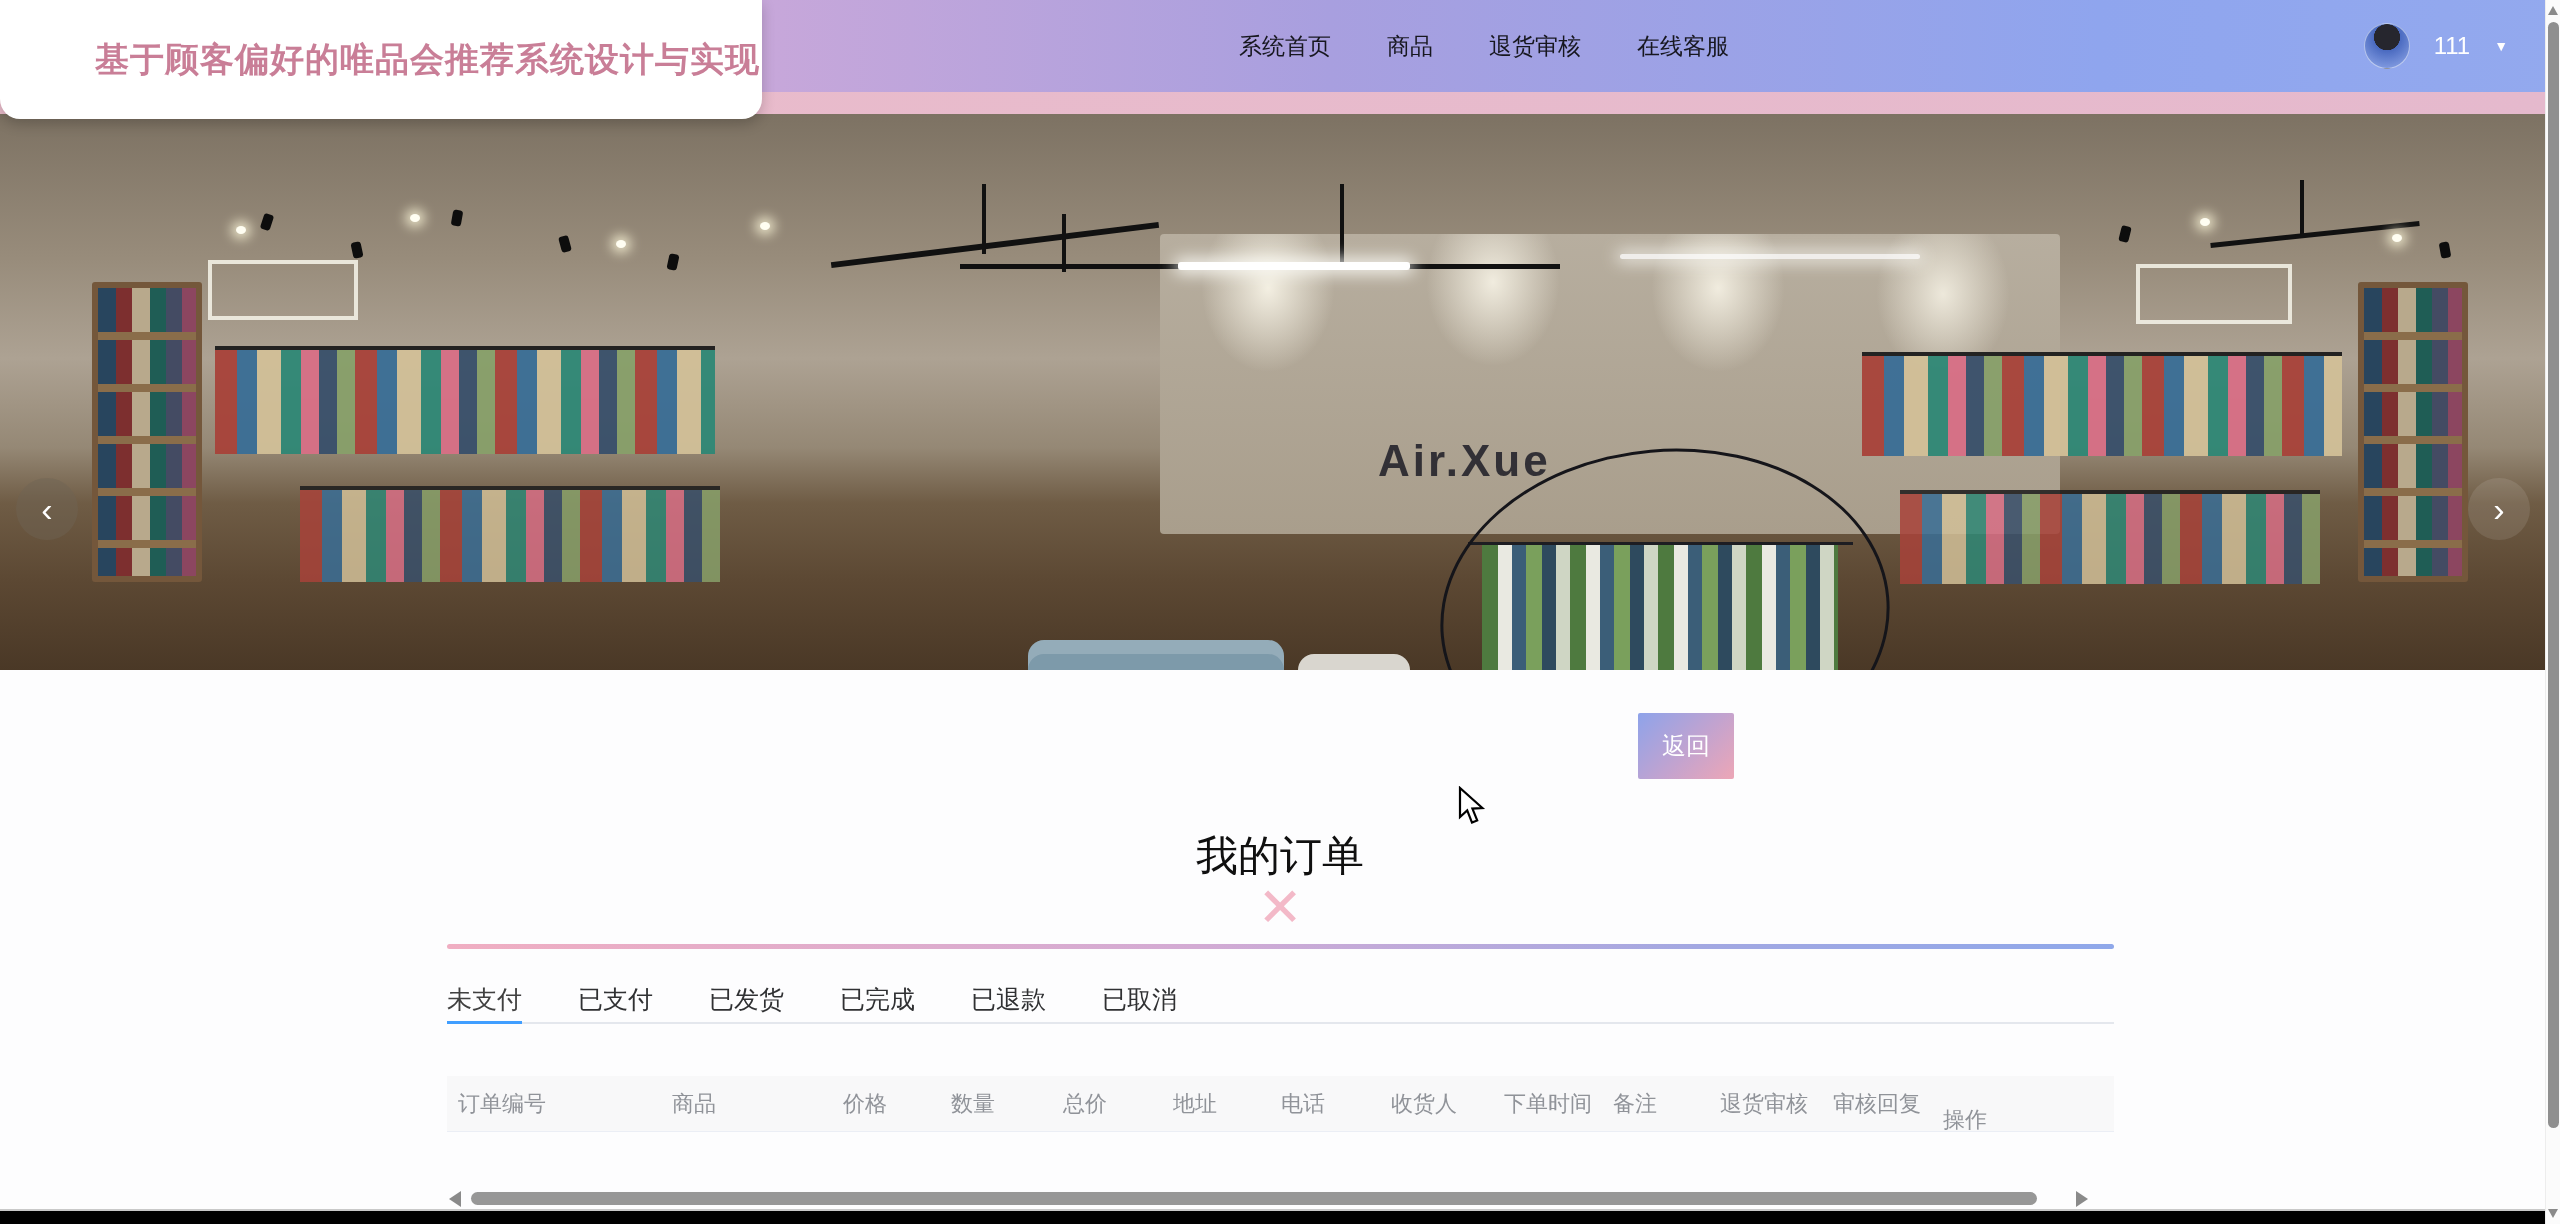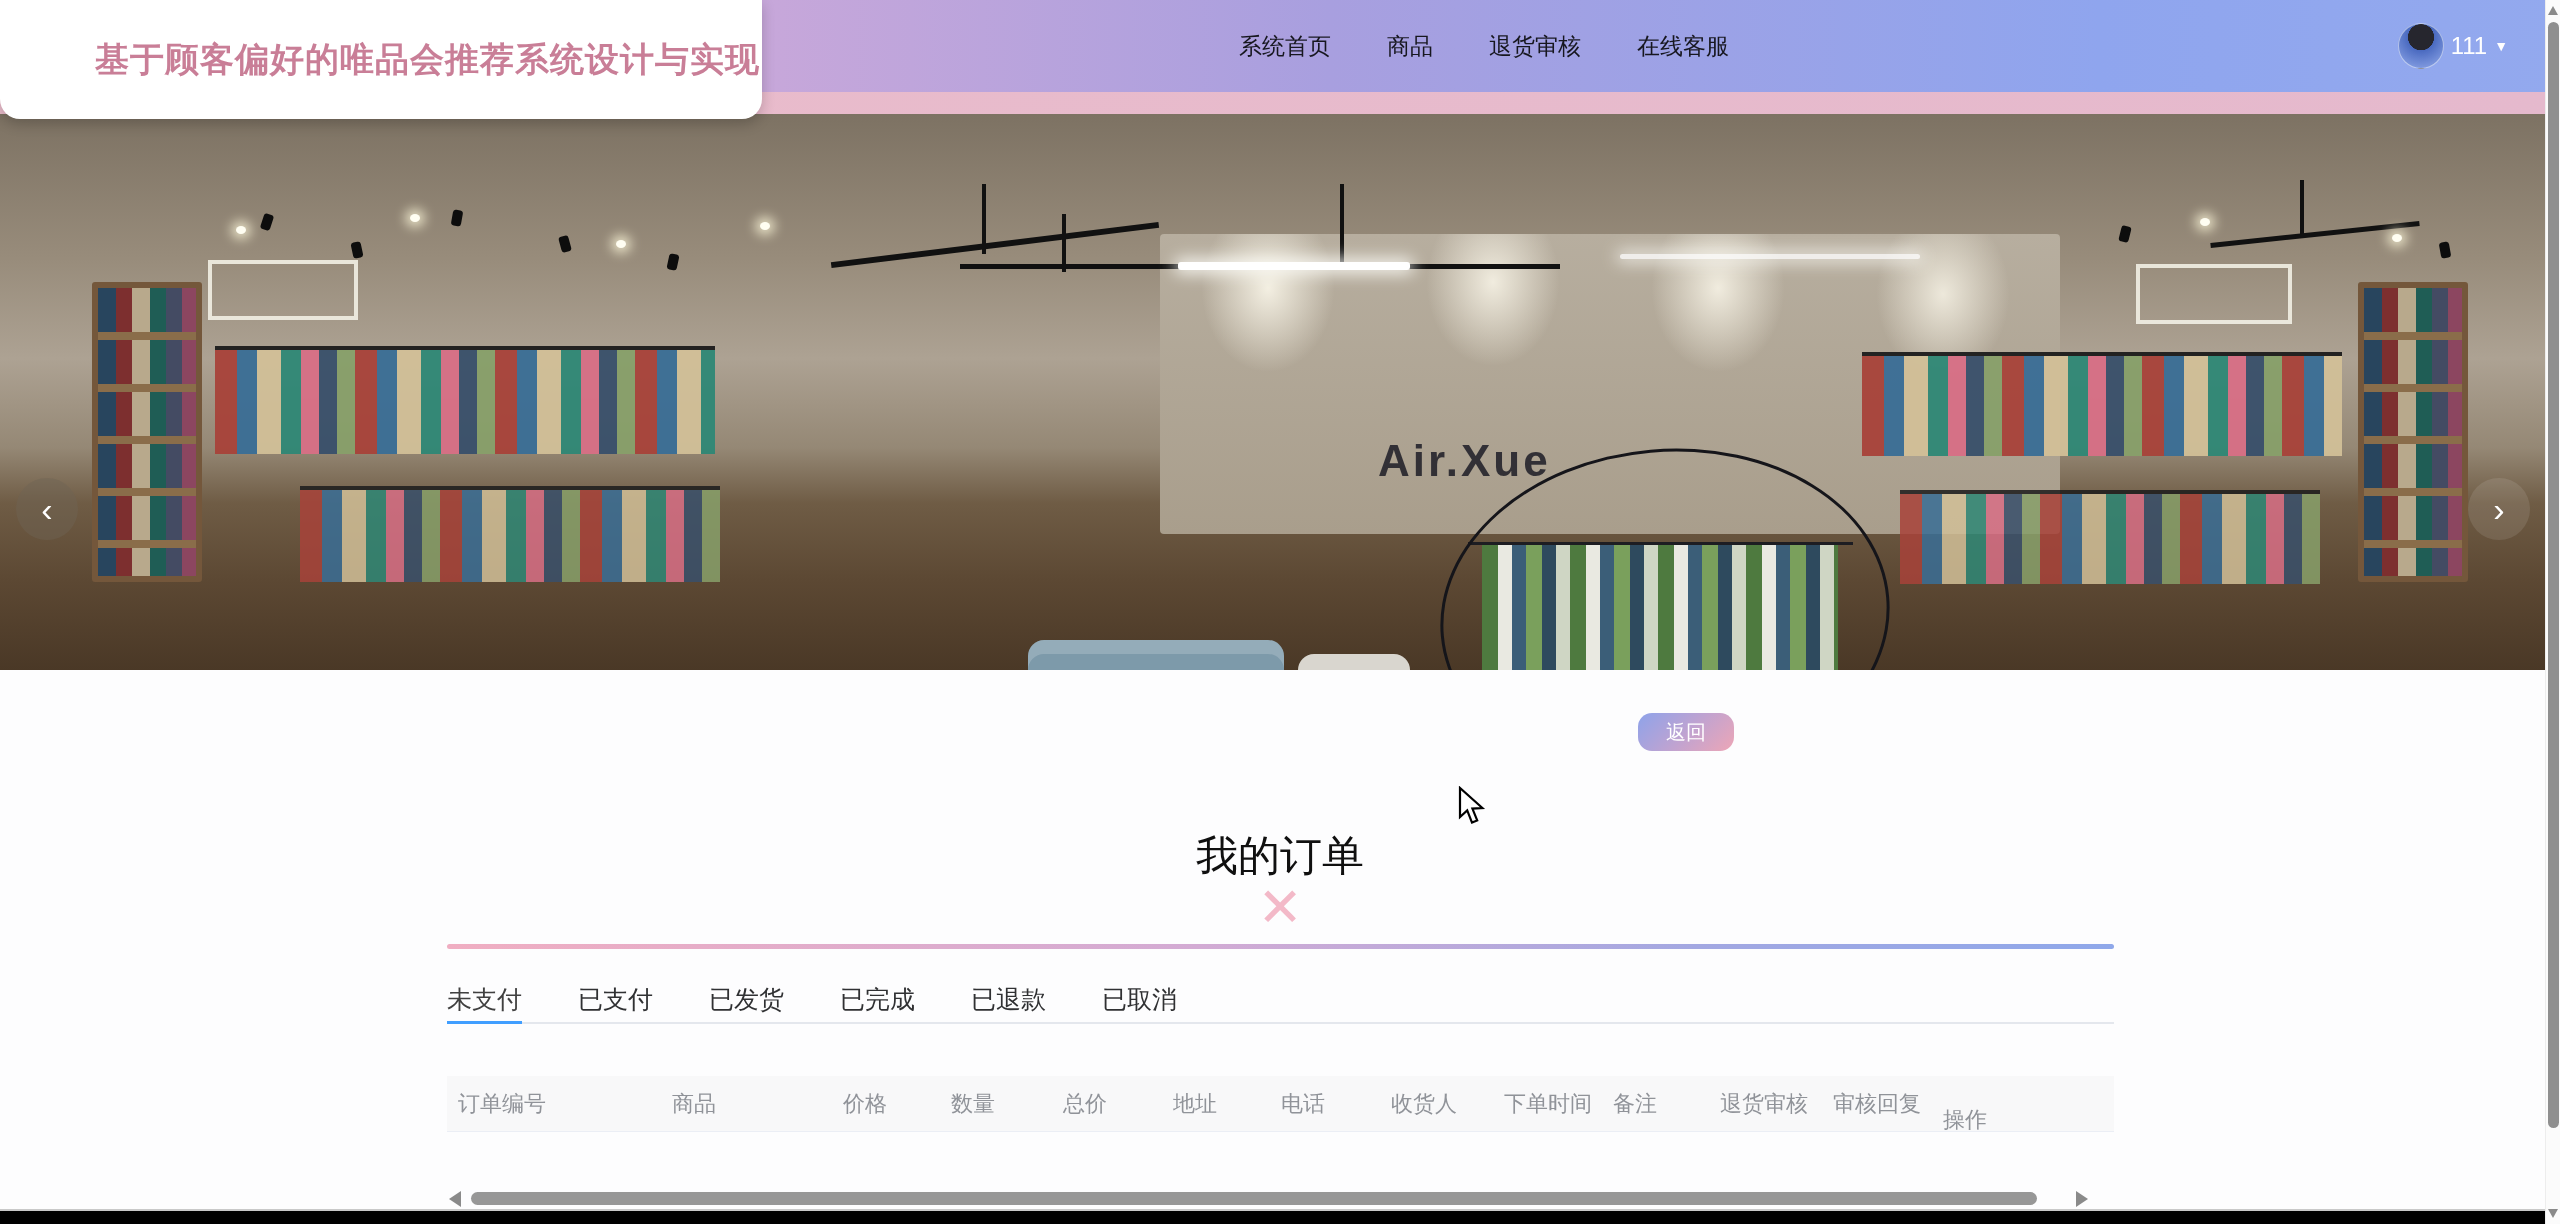--- a/index.html
+++ b/index.html
@@ -19,21 +19,21 @@
   }
   .title-card {
     position:absolute; left:0; top:0; width:762px; height:119px;
     background:#fff; border-radius:0 0 20px 20px;
     box-shadow:0 5px 14px rgba(0,0,0,.20); z-index:30;
     display:flex; align-items:center; padding-left:95px;
   }
   .title-card h1 { font-size:34px; font-weight:bold; color:#c97e97; letter-spacing:1px; }
   .nav { position:absolute; left:1239px; top:0; height:92px; display:flex; align-items:center; gap:56px; z-index:5; }
   .nav-item { font-size:23px; color:#17171f; cursor:pointer; white-space:nowrap; }
-  .userbox { position:absolute; right:52px; top:0; height:92px; display:flex; align-items:center; gap:7px; z-index:5; }
+  .userbox { position:absolute; right:52px; top:0; height:92px; display:flex; align-items:center; gap:24px; z-index:5; }
   .avatar {
     width:46px; height:46px; border-radius:50%;
     background:radial-gradient(circle at 50% 30%,#26262e 0 34%,#4a6ac0 35%,#7d97de 80%);
     border:1px solid rgba(255,255,255,.5);
   }
   .username { color:#fff; font-size:24px; }
   .caret { color:#fff; font-size:14px; }
 
   
   .carousel {
@@ -81,23 +81,23 @@
   .chair-white { position:absolute; left:1298px; top:540px; width:112px; height:84px; background:#d9d6cf; border-radius:16px 16px 8px 8px; box-shadow:inset 0 -14px 0 rgba(0,0,0,.10); }
   .arrow-btn {
     position:absolute; top:364px; width:62px; height:62px; border-radius:50%;
     background:rgba(110,100,85,.45); color:#fff; font-size:34px;
     display:flex; align-items:center; justify-content:center; cursor:pointer; z-index:6;
   }
   .arrow-btn.right { background:rgba(255,255,255,.10); }
 
   
   .back-btn {
-    position:absolute; left:1638px; top:713px; width:96px; height:38px;
+    position:absolute; left:1638px; top:713px; width:96px; height:66px;
     background:linear-gradient(135deg,#8ea3ea 0%,#c3a3cf 55%,#eda6b6 100%);
-    color:#fff; font-size:20px; border:none; border-radius:14px; cursor:pointer;
+    color:#fff; font-size:24px; border:none; border-radius:2px; cursor:pointer;
     display:flex; align-items:center; justify-content:center;
   }
   .orders-title { position:absolute; left:0; top:828px; width:2560px; text-align:center; font-size:42px; font-weight:normal; color:#101010; }
   .x-deco { position:absolute; left:0; top:876px; width:2560px; text-align:center; font-size:54px; color:#f3b9c8; font-weight:bold; }
   .divider { position:absolute; left:447px; top:944px; width:1667px; height:5px; border-radius:3px;
     background:linear-gradient(90deg,#f0aec2 0%,#d3abd4 45%,#a3a8e2 75%,#8fa8ea 100%); }
   .tabs { position:absolute; left:447px; top:975px; width:1667px; height:49px; display:flex; gap:56px; border-bottom:2px solid #e4e7ed; }
   .tab { font-size:25px; color:#303133; padding:8px 0 12px; cursor:pointer; position:relative; white-space:nowrap; }
   .tab.active { color:#404040; }
   .tab.active::after { content:""; position:absolute; left:0; right:0; bottom:-2px; height:3px; background:#409eff; }

